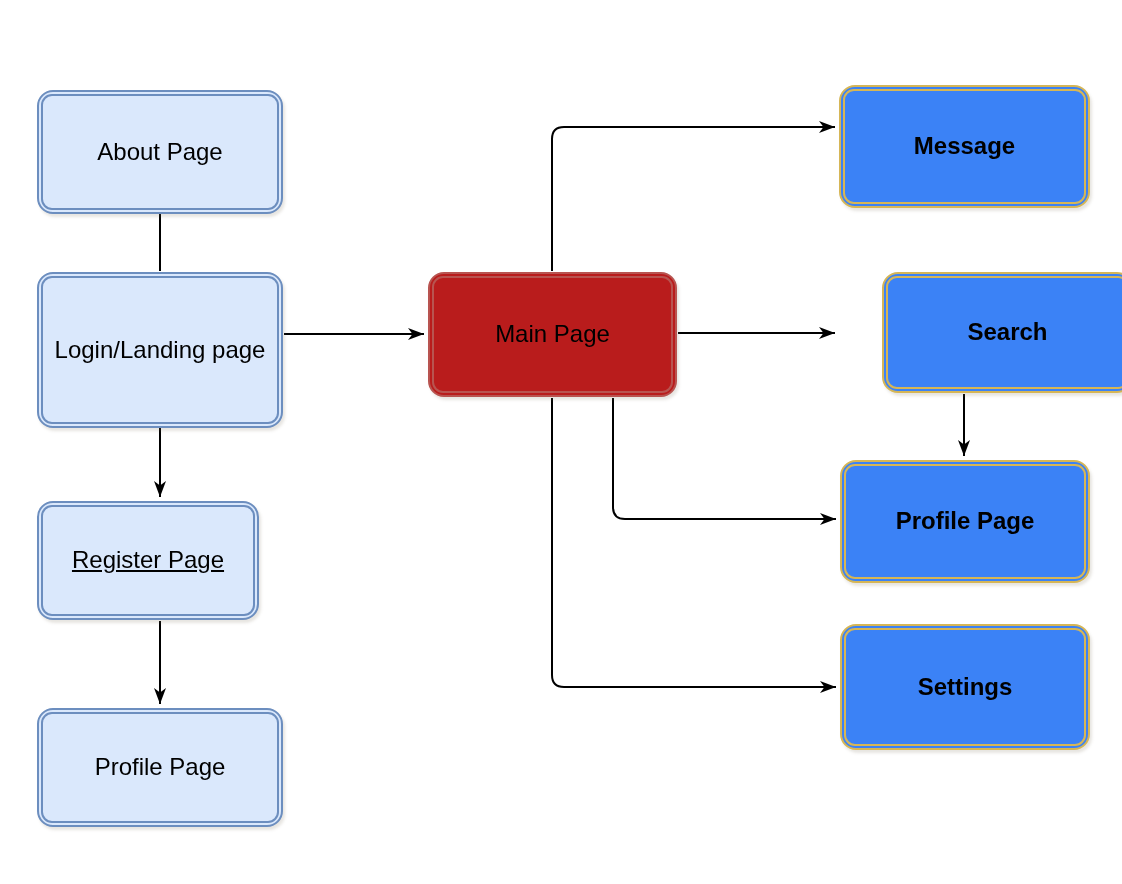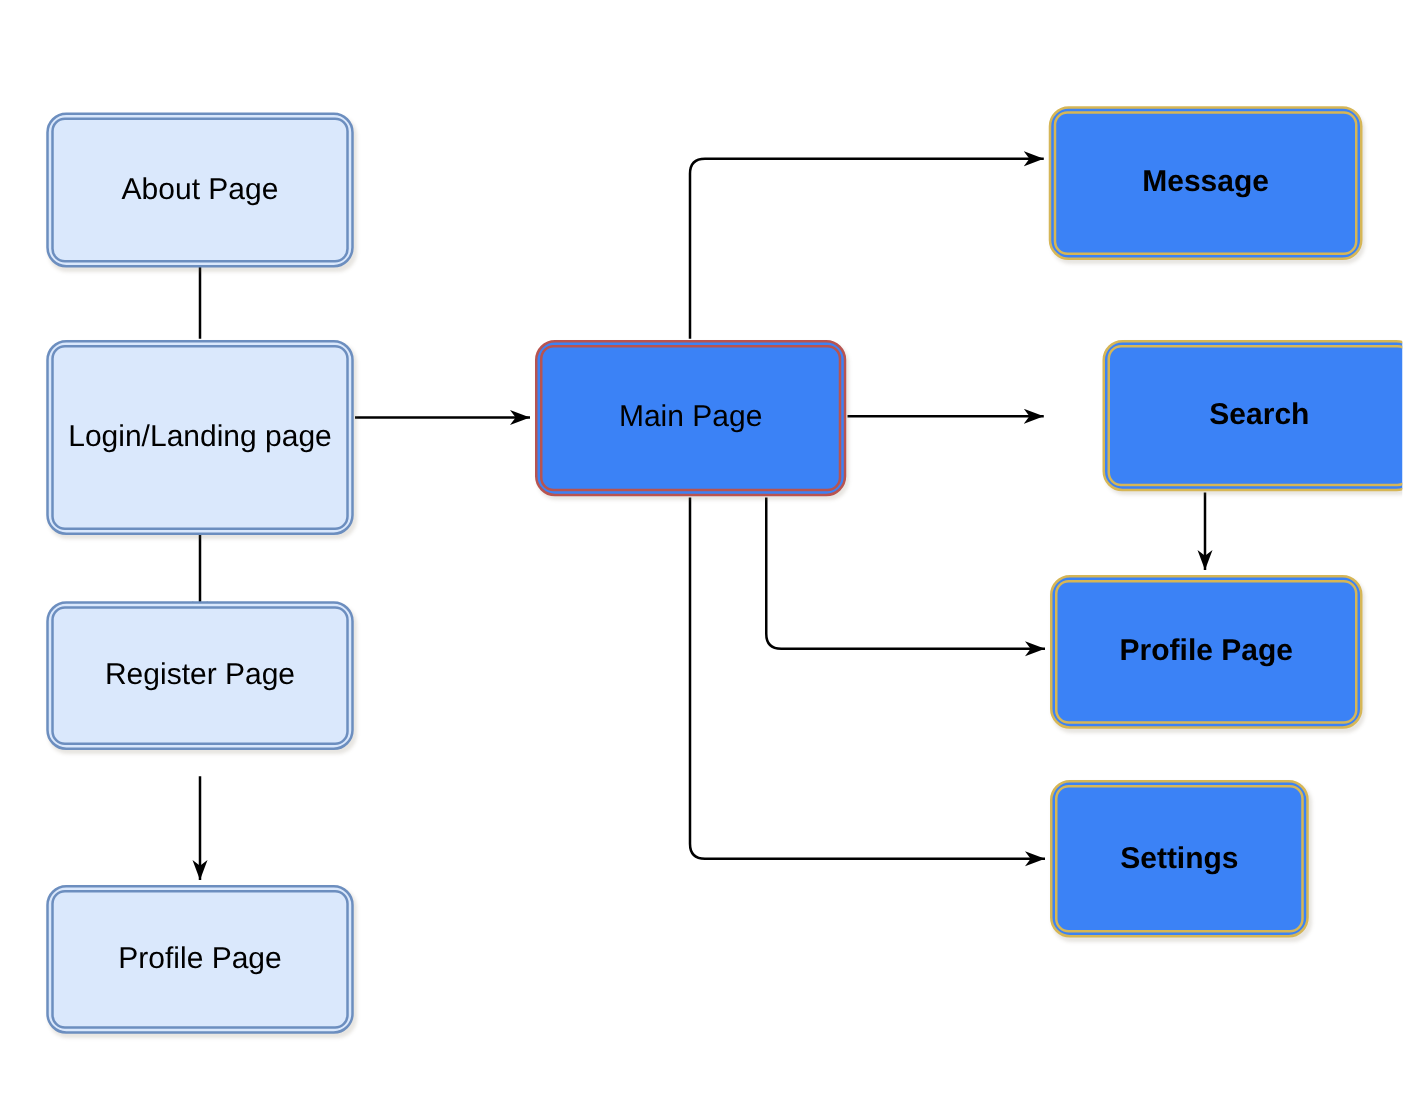--- a/index.html
+++ b/index.html
@@ -49,33 +49,33 @@
   }
   .node .label {
     position: relative;
     font-size: 24px;
     line-height: 1.2;
     color: #000000;
     text-align: center;
     white-space: nowrap;
   }
   .node.blue   { background: #dae8fc; border-color: #6c8ebf; }
-  .node.red    { background: #3b82f6; border-color: #b85450; }
+  .node.red    { background: #b91c1c; border-color: #b85450; }
   .node.yellow { background: #3b82f6; border-color: #d6b656; font-weight: bold; }
 
   
   #node-about          { left: 37px;  top: 66px;  width: 246px; height: 124px; margin-top: 24px; }
   #node-login          { left: 37px;  top: 272px; width: 246px; height: 156px; }
-  #node-register       { left: 37px;  top: 481px; width: 246px; height: 119px; }
+  #node-register       { left: 37px;  top: 501px; width: 222px; height: 119px; text-decoration: underline; }
   #node-profile-left   { left: 37px;  top: 708px; width: 246px; height: 119px; }
   #node-main           { left: 428px; top: 272px; width: 249px; height: 125px; }
   #node-message        { left: 839px; top: 85px;  width: 251px; height: 123px; }
   #node-search         { left: 839px; top: 272px; width: 251px; height: 121px; margin-left: 43px; }
   #node-profile-right  { left: 840px; top: 460px; width: 250px; height: 123px; }
-  #node-settings       { left: 840px; top: 624px; width: 207px; height: 126px; }
+  #node-settings       { left: 840px; top: 624px; width: 250px; height: 126px; }
 </style>
 </head>
 <body>
 
 <div class="canvas">
 
   <svg class="connector-layer" width="1122" height="884" viewBox="0 0 1122 884" xmlns="http://www.w3.org/2000/svg">
     <defs>
       <marker id="arrow" markerUnits="userSpaceOnUse" markerWidth="20" markerHeight="16" refX="16" refY="6" orient="auto">
         <path d="M0,0 L16,6 L0,12 L4.5,6 Z" fill="#000000"></path>

